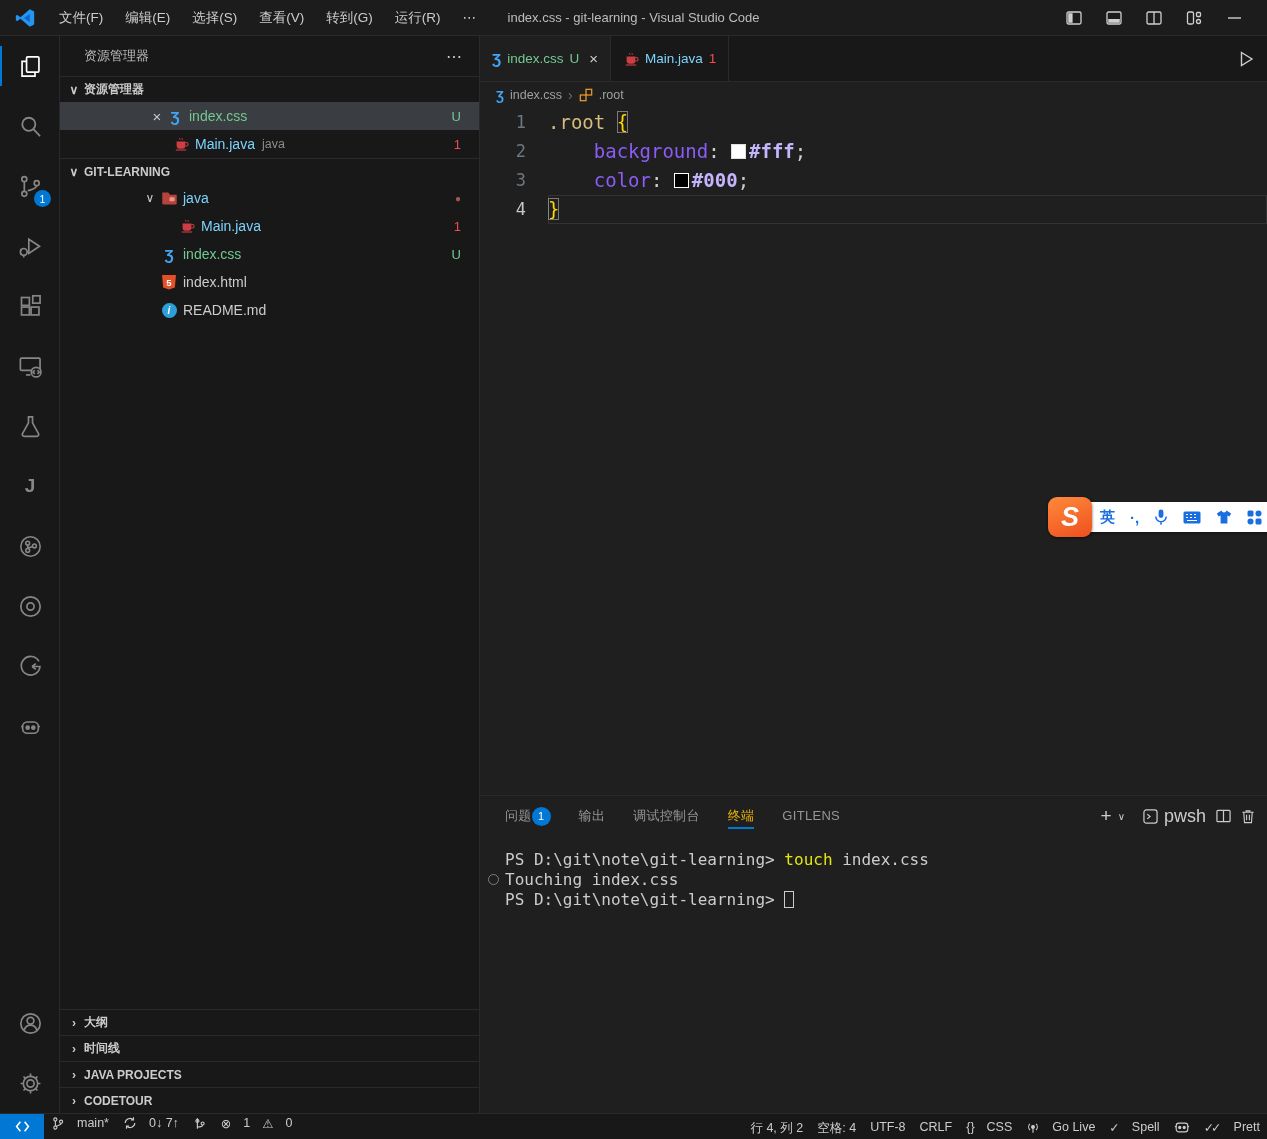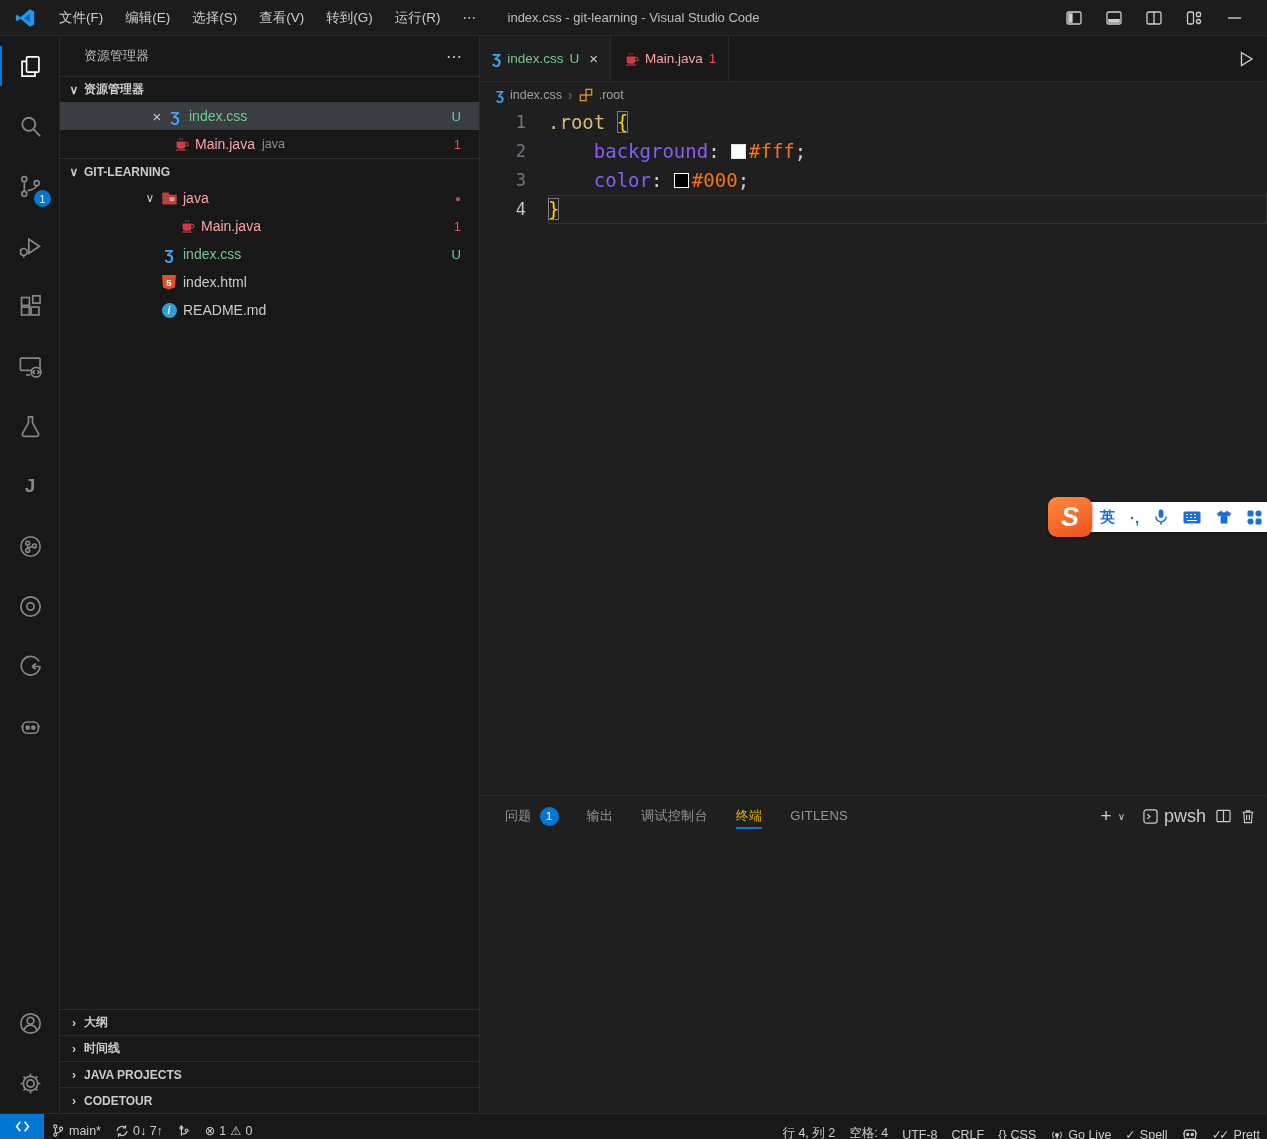--- a/index.html
+++ b/index.html
@@ -28,21 +28,21 @@
   .sidebar { position:absolute; left:60px; top:36px; width:420px; height:1077px; background:#181818; border-right:1px solid #2a2a2a; display:flex; flex-direction:column; overflow:hidden; }
   .sb-title { height:40px; display:flex; align-items:center; padding:0 16px 0 24px; color:#bdbdbd; font-size:13px; flex:0 0 auto; }
   .sb-title .more { margin-left:auto; font-size:16px; color:#cccccc; letter-spacing:1px; }
   .sec-header { height:26px; display:flex; align-items:center; font-weight:bold; font-size:12px; color:#cccccc; padding-left:6px; border-top:1px solid #2a2a2a; flex:0 0 auto; }
   .sec-header .chev { width:16px; text-align:center; font-size:12px; color:#cccccc; margin-right:2px; }
   .row { height:28px; display:flex; align-items:center; font-size:14px; color:#cccccc; position:relative; flex:0 0 auto; }
   .row .badge { position:absolute; right:18px; font-size:13px; }
   .row.selected { background:#3a3d41; }
   .green { color:#73c991; }
   .red { color:#f14c4c; }
-  .redname { color:#fca5a5; }
+  .redname { color:#7dd3fc; }
   .dim { color:#8c8c8c; font-size:12.5px; margin-left:7px; }
   .close-x { width:18px; text-align:center; color:#cccccc; font-size:15px; }
   .fi { width:18px; display:flex; justify-content:center; margin-right:5px; flex:0 0 auto; }
   .css-glyph { color:#42a5f5; font-weight:bold; font-size:15px; font-style:normal; line-height:1; }
   .html-shield { width:14px; height:15px; background:#e34f26; clip-path:polygon(0 0,100% 0,92% 86%,50% 100%,8% 86%); display:flex; align-items:center; justify-content:center; color:#fff; font-size:9.5px; font-weight:bold; }
   .info-circle { width:15px; height:15px; border-radius:50%; background:#2d9fd8; color:#fff; display:flex; align-items:center; justify-content:center; font-size:10px; font-weight:bold; font-style:italic; }
   .tree-chev { width:16px; text-align:center; color:#cccccc; font-size:12px; margin-right:2px; }
   .spacer { flex:1 1 auto; }
 
   
@@ -58,46 +58,46 @@
   .cl { display:flex; height:29px; line-height:29px; white-space:pre; position:relative; }
   .cl .ln { width:68px; text-align:right; padding-right:22px; color:#6e7681; flex:0 0 auto; font-size:17px; }
   .cl.cur .ln { color:#c6c6c6; }
   .cl.cur .ct-wrap { outline:1px solid rgba(255,255,255,0.09); outline-offset:-1px; }
   .ct-wrap { flex:1; white-space:pre; }
   .tok-sel { color:#d7ba7d; }
   .tok-brace { color:#ffd700; }
   .boxed { outline:1px solid #7a7a7a; outline-offset:-1px; }
   .tok-prop { color:#8b5cf6; }
   .tok-punc { color:#cccccc; }
-  .tok-val { color:#f97316; }
+  .tok-val { color:#c4b5fd;font-weight:bold; }
   .swatch { display:inline-block; width:15px; height:15px; vertical-align:-1px; margin-right:3px; }
   .swatch.white { background:#ffffff; border:1px solid #e0e0e0; }
   .swatch.black { background:#000000; border:1.5px solid #ffffff; }
 
   
   .panel { position:absolute; left:0; top:759px; width:787px; height:318px; background:#1f1f1f; border-top:1px solid #2a2a2a; }
   .panel-tabs { height:40px; display:flex; align-items:center; padding-left:25px; gap:28px; position:relative; }
-  .ptab { font-size:13px; color:#969696; display:flex; align-items:center; gap:8px; height:40px; line-height:40px; position:relative; letter-spacing:0.3px; }
+  .ptab { font-size:13px; color:#969696; display:flex; align-items:center; height:40px; line-height:40px; position:relative; letter-spacing:0.3px; }
   .ptab.active { color:#eab308; }
   .ptab.active::after { content:""; position:absolute; left:0; right:0; bottom:7px; height:2px; background:#0078d4; }
   .ptab-badge { min-width:19px; height:19px; border-radius:10px; background:#0078d4; color:#fff; font-size:11px; display:flex; align-items:center; justify-content:center; }
   .panel-actions { position:absolute; right:12px; top:0; height:40px; display:flex; align-items:center; gap:10px; color:#cccccc; }
   .pa-plus { font-size:19px; font-weight:300; }
   .pa-chev { font-size:10px; color:#cccccc; margin-left:-4px; }
   .shell-item { display:flex; align-items:center; gap:6px; font-size:18px; margin-left:8px; }
   .terminal { padding:14px 0 0 25px; font-family:"DejaVu Sans Mono","Liberation Mono",monospace; font-size:16px; color:#cccccc; position:relative; }
   .tline { height:20px; line-height:20px; white-space:pre; }
   .deco-circle { position:absolute; left:-17px; top:4px; width:11px; height:11px; border:1.5px solid #7e7e7e; border-radius:50%; display:inline-block; }
   .tcmd { color:#e5e510; }
   .tcursor { display:inline-block; width:10px; height:17px; border:1px solid #cccccc; vertical-align:-3px; }
 
   
   .statusbar { position:absolute; left:0; top:1113px; width:1267px; height:26px; background:#181818; border-top:1px solid #2a2a2a; display:flex; align-items:center; font-size:12.5px; color:#cccccc; overflow:hidden; }
   .sb-remote { height:26px; background:#0078d4; display:flex; align-items:center; justify-content:center; width:44px; color:#fff; flex:0 0 auto; }
-  .sb-item { display:flex; align-items:flex-end; gap:4px; padding:0 7px; height:22px; white-space:nowrap; }
+  .sb-item { display:flex; align-items:flex-start; gap:12px; padding:0 7px; height:22px; white-space:nowrap; }
   .sb-left { display:flex; align-items:center; }
   .sb-right { margin-left:auto; display:flex; align-items:center;margin-top:8px; }
   .tight { letter-spacing:-3px; margin-right:3px; }
 
   
   .ime { position:absolute; left:1048px; top:496px; height:42px; display:flex; align-items:center; }
   .ime-logo { width:44px; height:40px; background:linear-gradient(160deg,#ff8a3c,#ee4f1e); border-radius:9px; display:flex; align-items:center; justify-content:center; color:#fff; font-size:27px; font-weight:bold; font-style:italic; box-shadow:0 1px 3px rgba(0,0,0,.6); z-index:2; }
   .ime-bar { height:30px; background:#ffffff; border-radius:4px; display:flex; align-items:center; gap:15px; padding:0 10px 0 14px; margin-left:-6px; width:187px; box-shadow:0 1px 3px rgba(0,0,0,.5); }
   .ime-item { color:#1a6ee0; font-weight:bold; font-size:15px; display:flex; align-items:center; }
 </style>
@@ -450,20 +450,25 @@
             </svg>
         </span>
         <span>
           <svg width="14" height="15" viewBox="0 0 14 16" fill="none" stroke="#cccccc" stroke-width="1.2">
               <path d="M1 3.5h12 M5 3.5V2h4v1.5 M2.5 3.5 3.3 14.5h7.4l.8-11 M5.5 6v6 M8.5 6v6"></path>
             </svg>
         </span>
       </div>
     </div>
 
+    <div class="terminal">
+      <div class="tline"><span>PS D:\git\note\git-learning&gt; </span><span class="tcmd">touch</span><span> index.css</span></div>
+      <div class="tline" style="position:relative;"><span class="deco-circle"></span><span>Touching index.css</span></div>
+      <div class="tline"><span>PS D:\git\note\git-learning&gt; </span><span class="tcursor"></span></div>
+    </div>
   </div>
 </div>
 
 <div class="statusbar">
   <div class="sb-left">
     <div class="sb-remote">
       <svg width="15" height="13" viewBox="0 0 14 12" fill="none" stroke="#ffffff" stroke-width="1.5">
           <path d="M5 1.5 1.5 6 5 10.5 M9 1.5 12.5 6 9 10.5"></path>
         </svg>
     </div>

